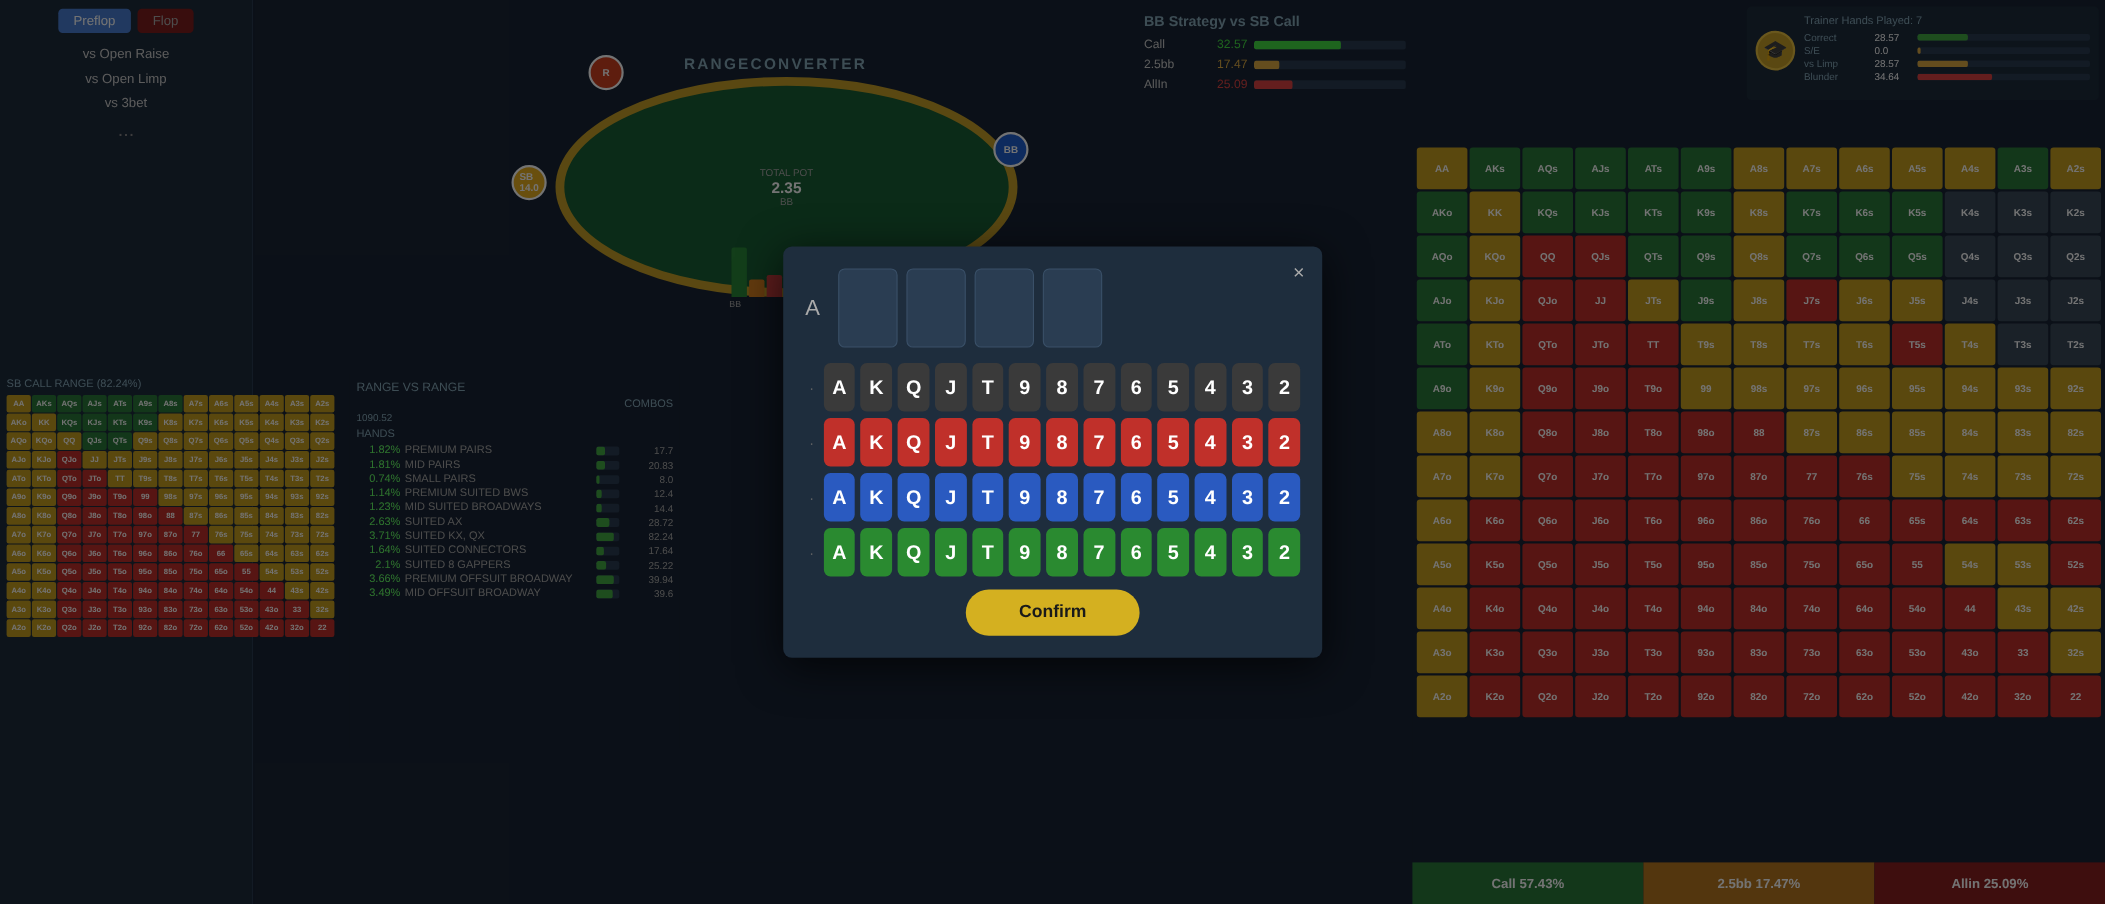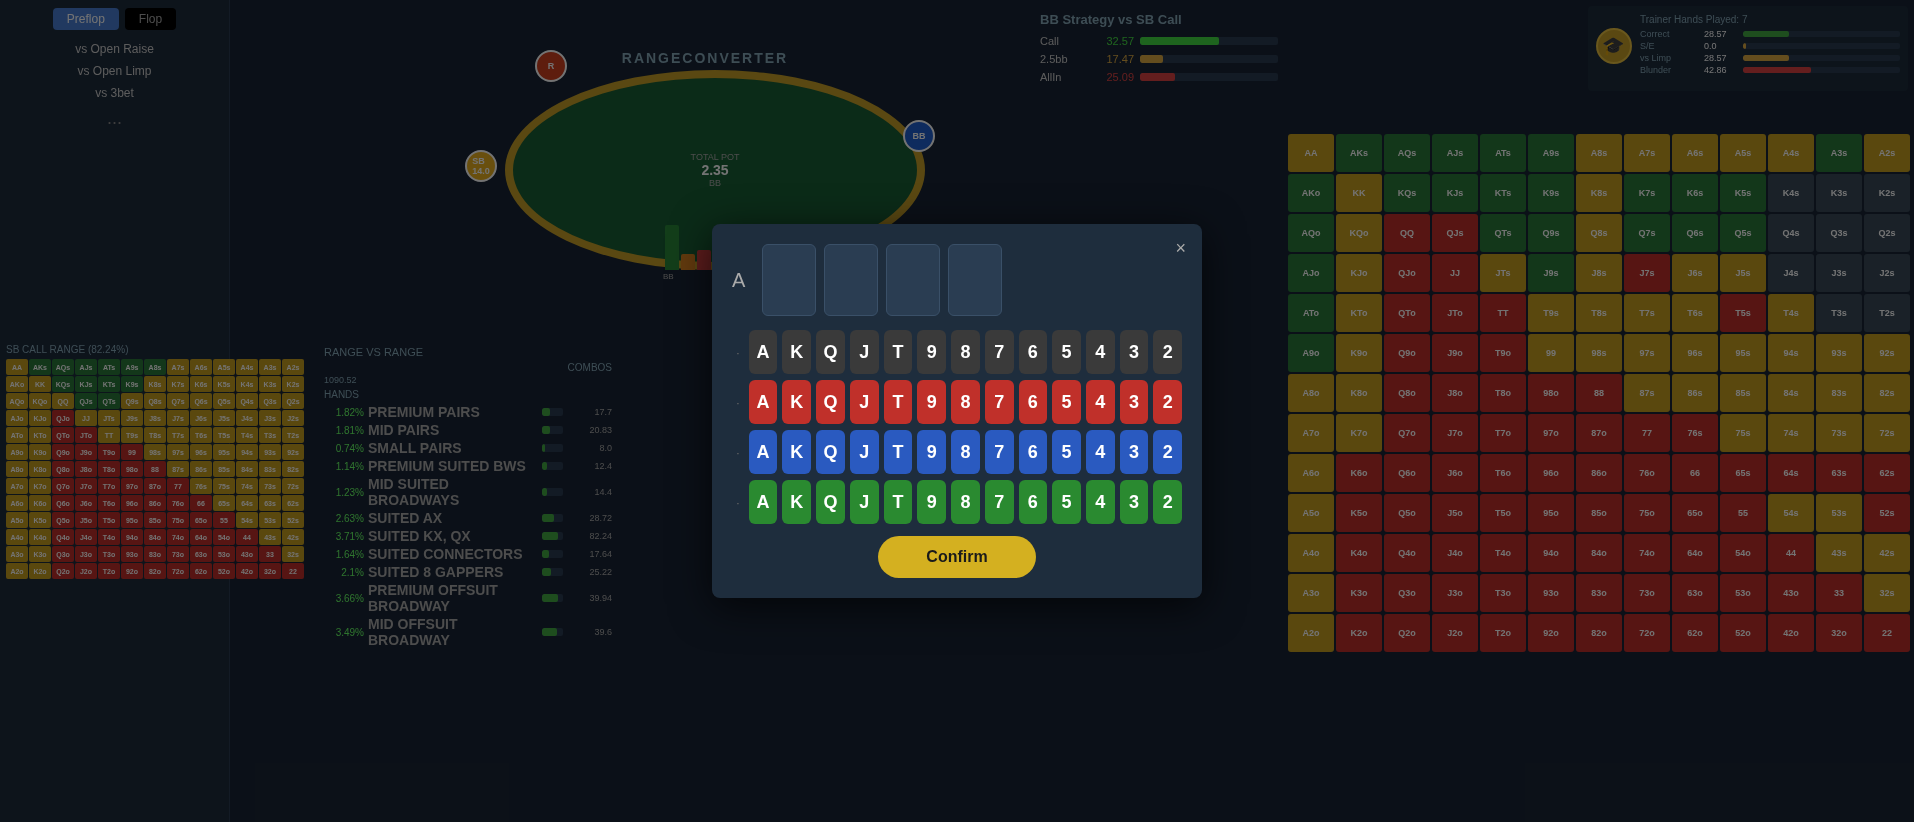--- a/index.html
+++ b/index.html
@@ -45,21 +45,21 @@
       border-radius: 4px;
       font-size: 12px;
       cursor: pointer;
       border: none;
     }
     .tab-btn.active {
       background: #4a7fd4;
       color: #fff;
     }
     .tab-btn.inactive {
-      background: #000000;
+      background: #7f1d1d;
       color: #aaa;
     }
     .sidebar-links {
       width: 100%;
       display: flex;
       flex-direction: column;
       align-items: center;
       gap: 4px;
     }
     .sidebar-link {
@@ -103,24 +103,23 @@
       color: #8ab;
       margin-bottom: 2px;
     }
     .rvr-row {
       display: flex;
       align-items: center;
       margin-bottom: 2px;
       gap: 4px;
     }
     .rvr-label {
-      font-size: 14px;
+      font-size: 10px;
       color: #aaa;
       width: 170px;
-      font-weight: bold;
     }
     .rvr-pct {
       font-size: 10px;
       color: #6f6;
       width: 40px;
       text-align: right;
     }
     .rvr-bar-bg {
       height: 8px;
       background: #2a3d52;
@@ -479,21 +478,21 @@
         </div>
         <div class="trainer-stat-row">
           <span class="ts-label">vs Limp</span>
           <span class="ts-value">28.57</span>
           <div class="ts-bar-bg">
               <div class="ts-bar-fill ts-bar-yellow" style="width:29%;"></div>
             </div>
         </div>
         <div class="trainer-stat-row">
           <span class="ts-label">Blunder</span>
-          <span class="ts-value">42.86</span>
+          <span class="ts-value">34.64</span>
           <div class="ts-bar-bg">
               <div class="ts-bar-fill ts-bar-red" style="width:43%;"></div>
             </div>
         </div>
       </div>
     </div>
   </div>
 
   <div class="main-range-grid" id="main-range-grid">
   <div class="mr-cell" style="background: rgb(200, 160, 32);">AA</div>
@@ -940,20 +939,25 @@
         <div class="rg-cell" style="background: rgb(192, 48, 42);">72o</div>
         <div class="rg-cell" style="background: rgb(192, 48, 42);">62o</div>
         <div class="rg-cell" style="background: rgb(192, 48, 42);">52o</div>
         <div class="rg-cell" style="background: rgb(192, 48, 42);">42o</div>
         <div class="rg-cell" style="background: rgb(192, 48, 42);">32o</div>
         <div class="rg-cell" style="background: rgb(192, 48, 42);">22</div>
       </div>
   </div>
 
 
+  <div class="bottom-actions">
+    <div class="action-btn action-call">Call 57.43%</div>
+    <div class="action-btn action-raise">2.5bb 17.47%</div>
+    <div class="action-btn action-allin">Allin 25.09%</div>
+  </div>
 
   <div class="modal-overlay">
     <div class="modal">
       <button class="modal-close">×</button>
 
       <div class="card-slot-row">
         <span class="card-rank-label">A</span>
         <div class="card-slot"></div>
         <div class="card-slot"></div>
         <div class="card-slot"></div>

